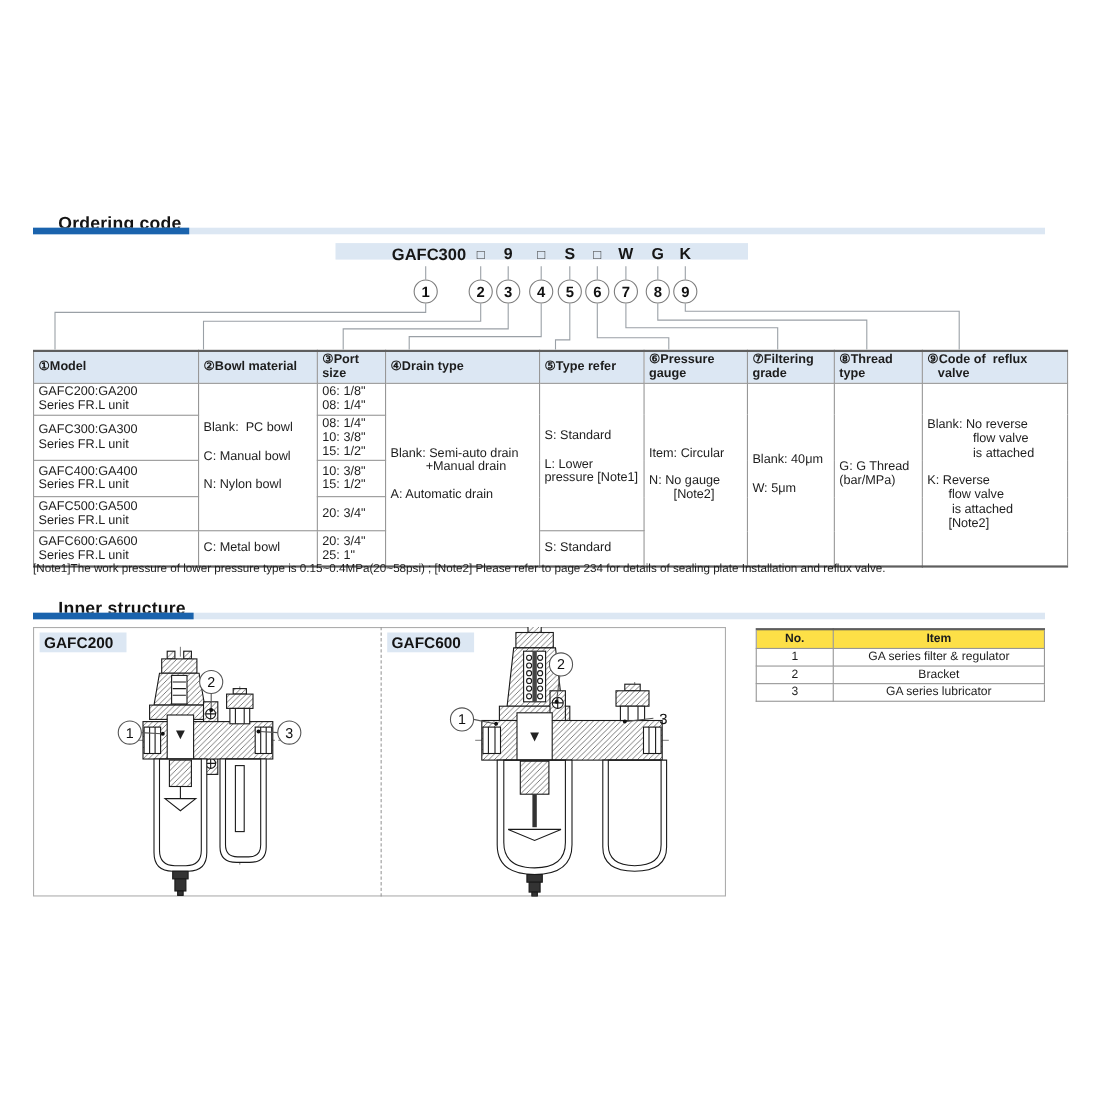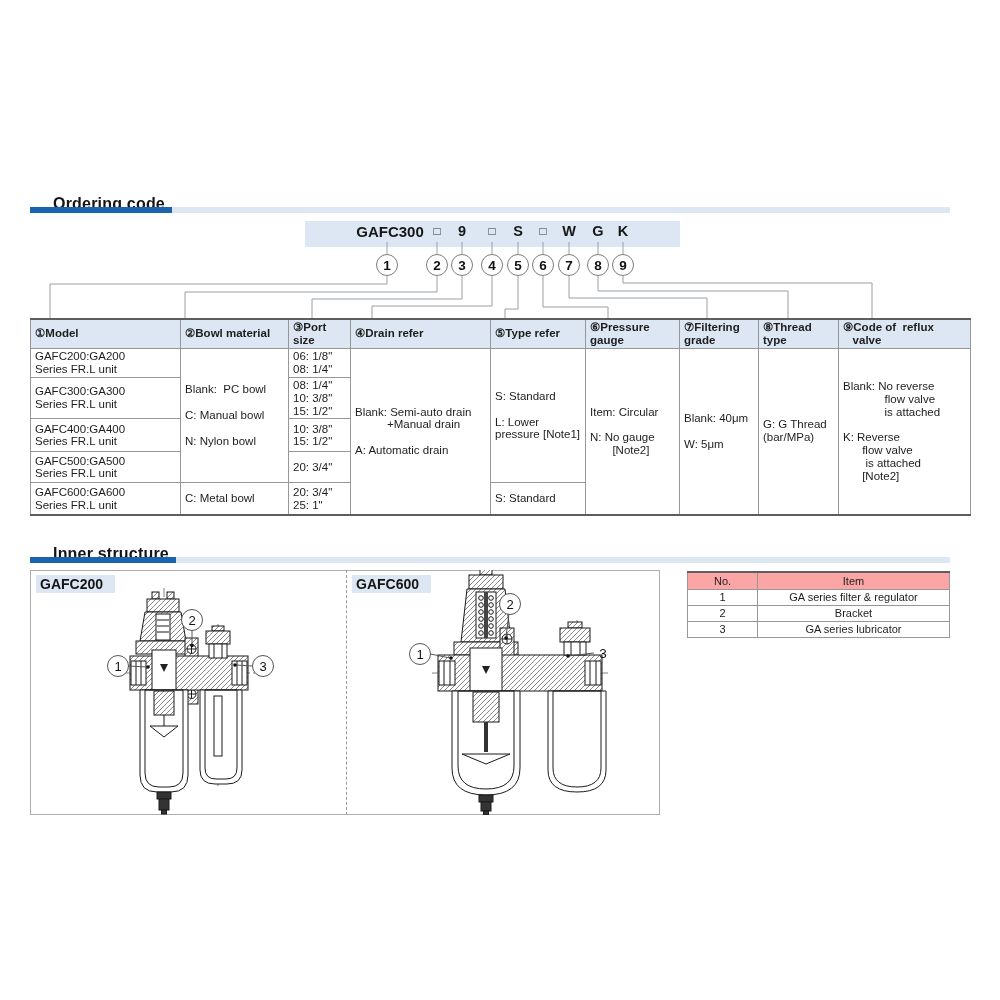--- a/index.html
+++ b/index.html
@@ -3,21 +3,21 @@
 <meta charset="utf-8">
 <style>
   html,body{margin:0;padding:0;background:#fff;}
   .page{position:relative;width:1000px;height:1000px;background:#ffffff;overflow:hidden;
         font-family:"Liberation Sans",sans-serif;color:#1d1d1d;}
   .section-heading{position:absolute;margin:15px;font-size:16px;font-weight:bold;color:#141414;letter-spacing:.2px;}
   .rule{position:absolute;height:6px;width:920px;background:#dce7f3;}
   .rule .dark{position:absolute;left:0;top:0;height:6px;background:#1a63ad;}
 
   
-  .code-band{position:absolute;left:305px;top:221px;width:375px;height:26px;background:#dce7f3;}
+  .code-band{position:absolute;left:305px;top:221px;width:375px;height:15px;background:#dce7f3;}
   .code-part{position:absolute;top:0;transform:translateX(-50%);line-height:21px;font-weight:bold;
              font-size:14.5px;color:#161616;white-space:nowrap;}
   .code-part.big{font-size:15px;}
   .code-part.sq{font-size:12px;color:#333;}
   .num-circle{position:absolute;top:254px;width:22px;height:22px;border:1px solid #7d7d7d;border-radius:50%;
               background:#fff;text-align:center;line-height:21px;font-size:13.5px;font-weight:bold;color:#111;
               box-sizing:border-box;z-index:2;}
   .connectors{position:absolute;left:30px;top:240px;z-index:1;}
 
   
@@ -35,21 +35,21 @@
                  box-sizing:border-box;background:#fff;}
   .panel-divider{position:absolute;left:346px;top:570px;height:245px;border-left:1px dashed #9a9a9a;}
   .diagram-label{position:absolute;background:#dce7f3;font-size:14px;font-weight:bold;color:#141414;
                  padding:1px 12px 1px 4px;z-index:3;}
   .diagram-svg{position:absolute;left:30px;top:570px;z-index:2;}
 
   table.parts-table{position:absolute;left:687px;top:571px;width:262px;border-collapse:collapse;
         table-layout:fixed;font-size:11px;color:#1d1d1d;border-top:2px solid #5e5e5e;}
   table.parts-table th,table.parts-table td{border:1px solid #979797;text-align:center;padding:0 2px;
         height:15px;line-height:1.1;}
-  table.parts-table th{background:#fca5a5;font-weight:normal;height:16px;}
+  table.parts-table th{background:#fde047;font-weight:bold;height:16px;}
 </style>
 </head>
 <body>
 
 <div class="page">
 
   <h2 class="section-heading" style="left:38px;top:180px;">Ordering code</h2>
   <div class="rule" style="left:30px;top:207px;">
     <div class="dark" style="width:142px;"></div>
   </div>
@@ -110,21 +110,21 @@
         <col style="width:79px">
         <col style="width:80px">
         <col style="width:132px">
     </colgroup>
     <tbody>
         <tr style="height:27px">
       <th>①Model</th>
       <th>②Bowl material</th>
       <th class="ctr">③Port
 size</th>
-      <th>④Drain refer</th>
+      <th>④Drain type</th>
       <th>⑤Type refer</th>
       <th class="ctr">⑥Pressure
 gauge</th>
       <th class="ctr">⑦Filtering
 grade</th>
       <th class="ctr">⑧Thread
 type</th>
       <th>⑨Code of  reflux
    valve</th>
     </tr>
@@ -186,20 +186,21 @@
       <td>GAFC600:GA600
 Series FR.L unit</td>
       <td>C: Metal bowl</td>
       <td>20: 3/4"
 25: 1"</td>
       <td>S: Standard</td>
     </tr>
   </tbody>
     </table>
 
+  <div class="note-line">[Note1]The work pressure of lower pressure type is 0.15~0.4MPa(20~58psi) ; [Note2] Please refer to page 234 for details of sealing plate Installation and reflux valve.</div>
 
   <h2 class="section-heading" style="left:38px;top:530px;">Inner structure</h2>
   <div class="rule" style="left:30px;top:557px;">
     <div class="dark" style="width:146px;"></div>
   </div>
 
   <div class="diagram-panel"></div>
   <div class="panel-divider"></div>
   <span class="diagram-label" style="left:36px;top:575px;">GAFC200</span>
   <span class="diagram-label" style="left:352px;top:575px;">GAFC600</span>

